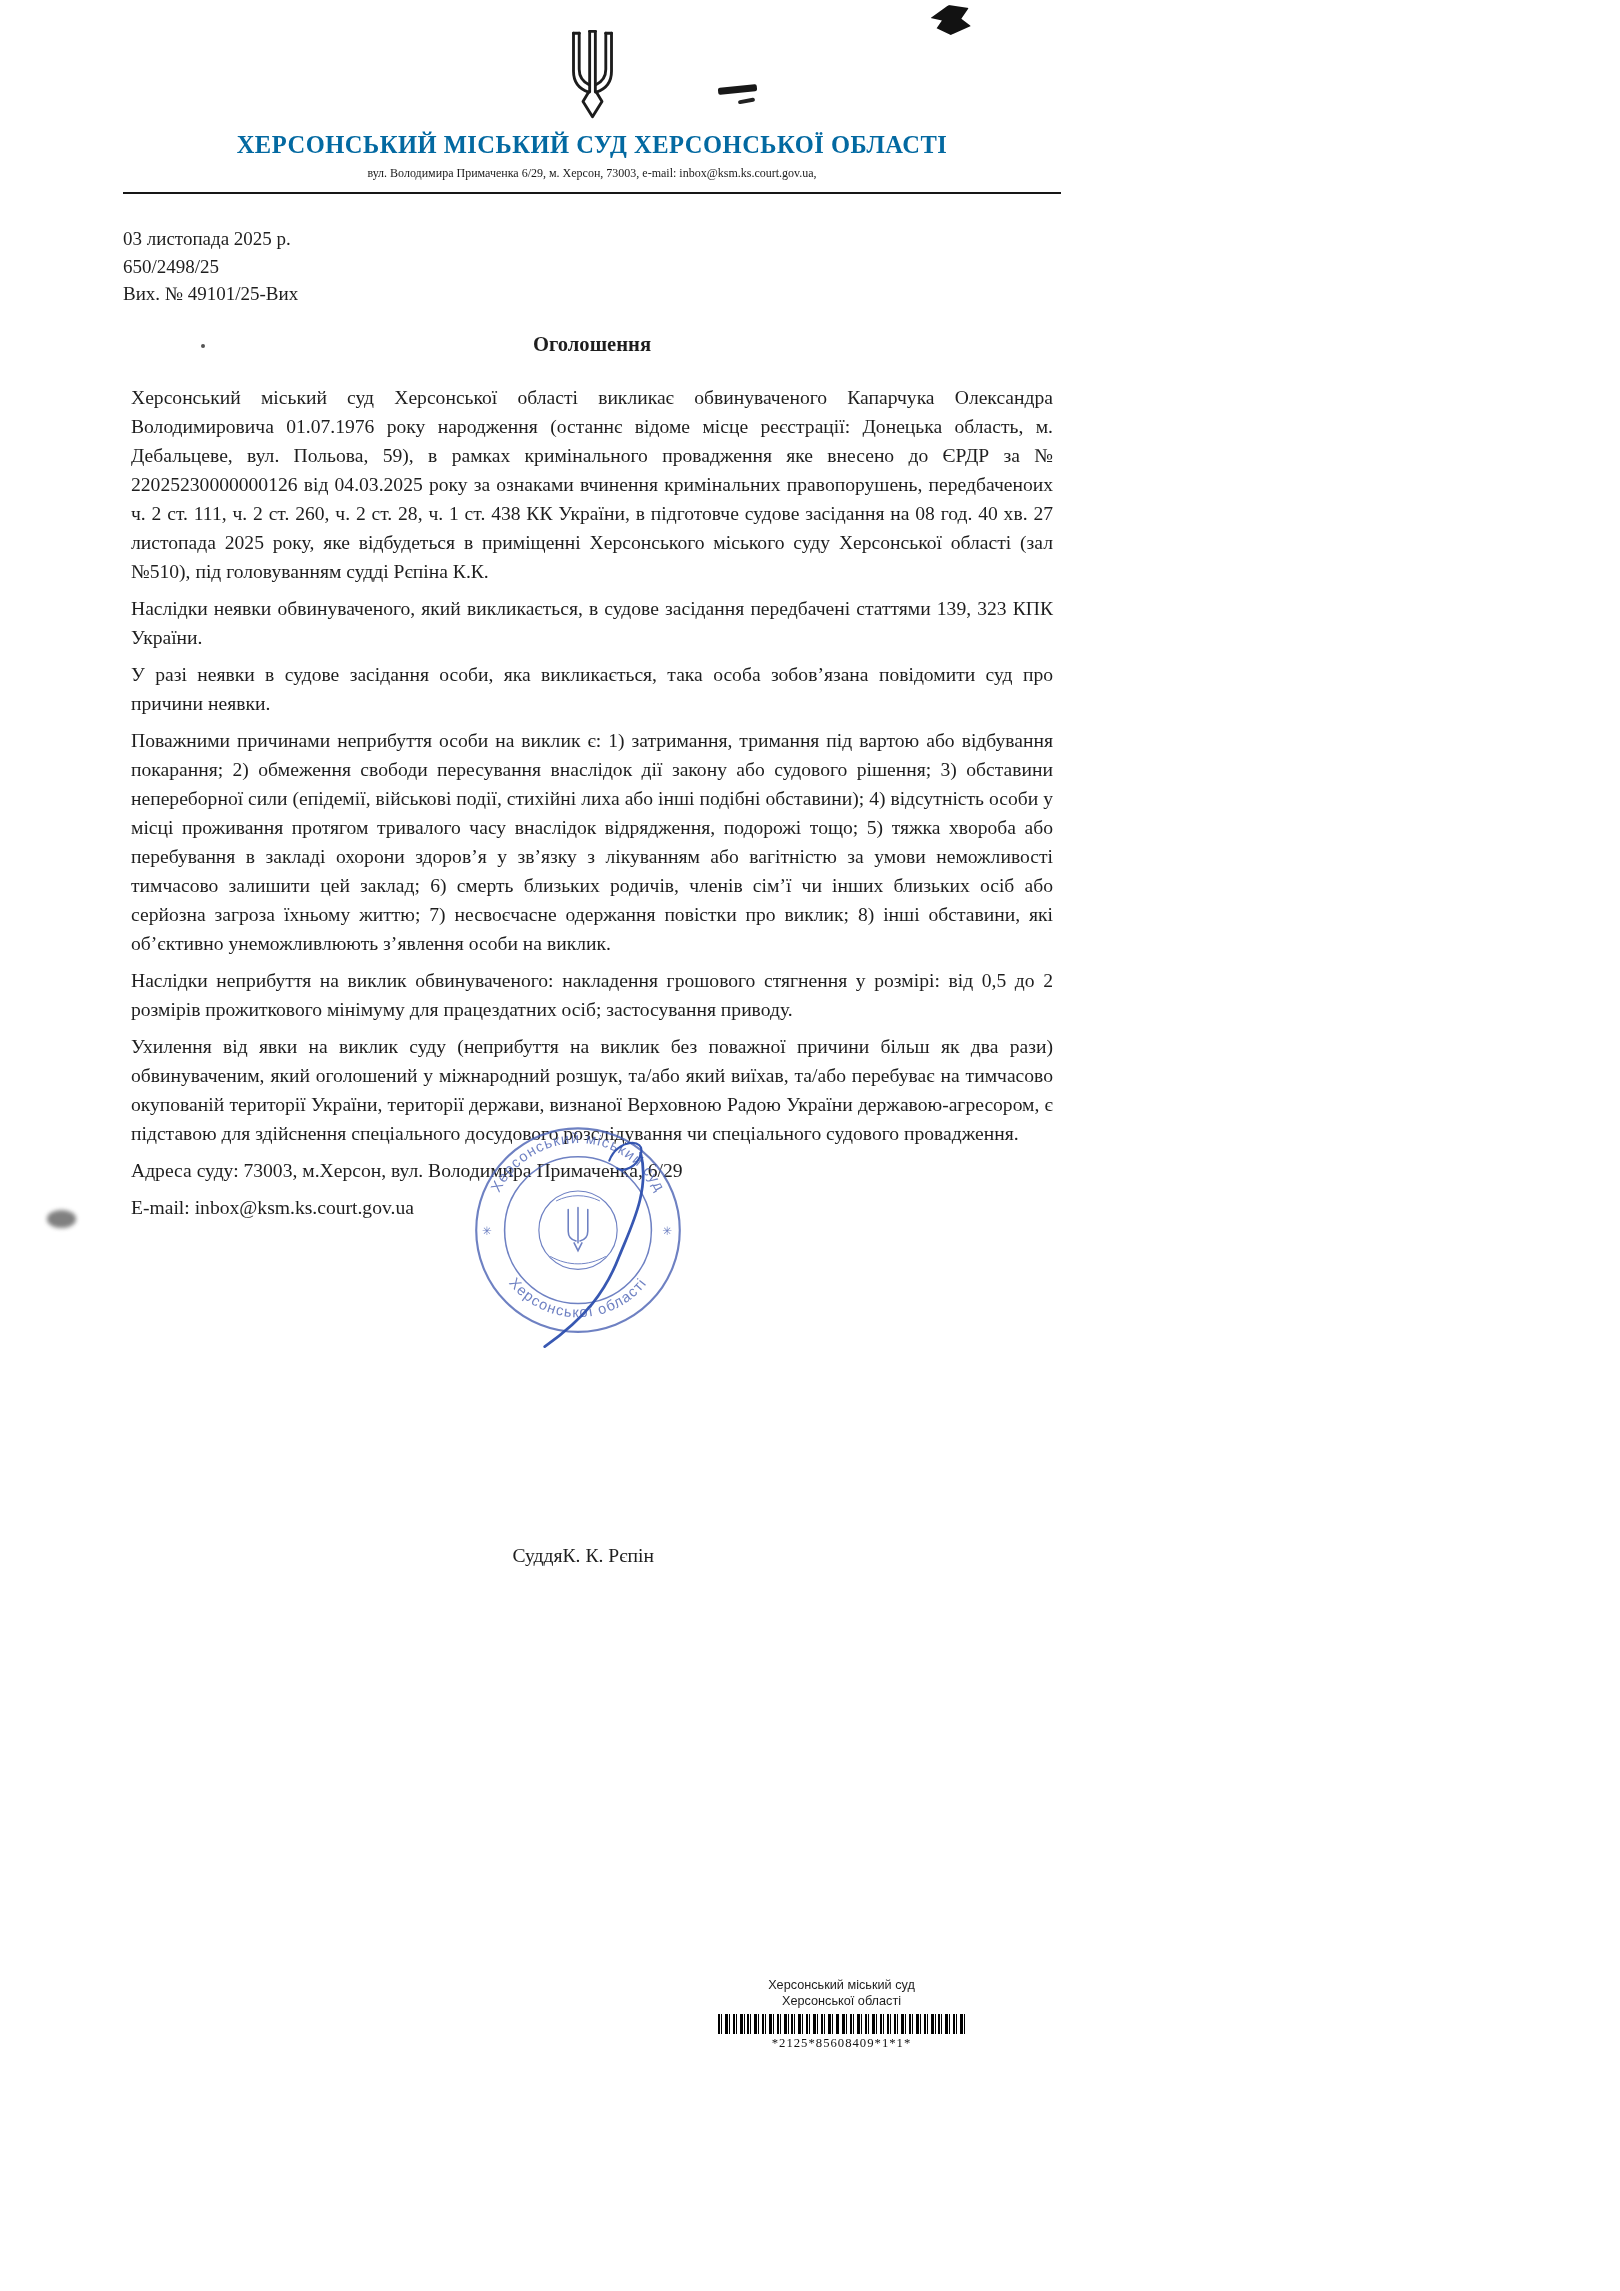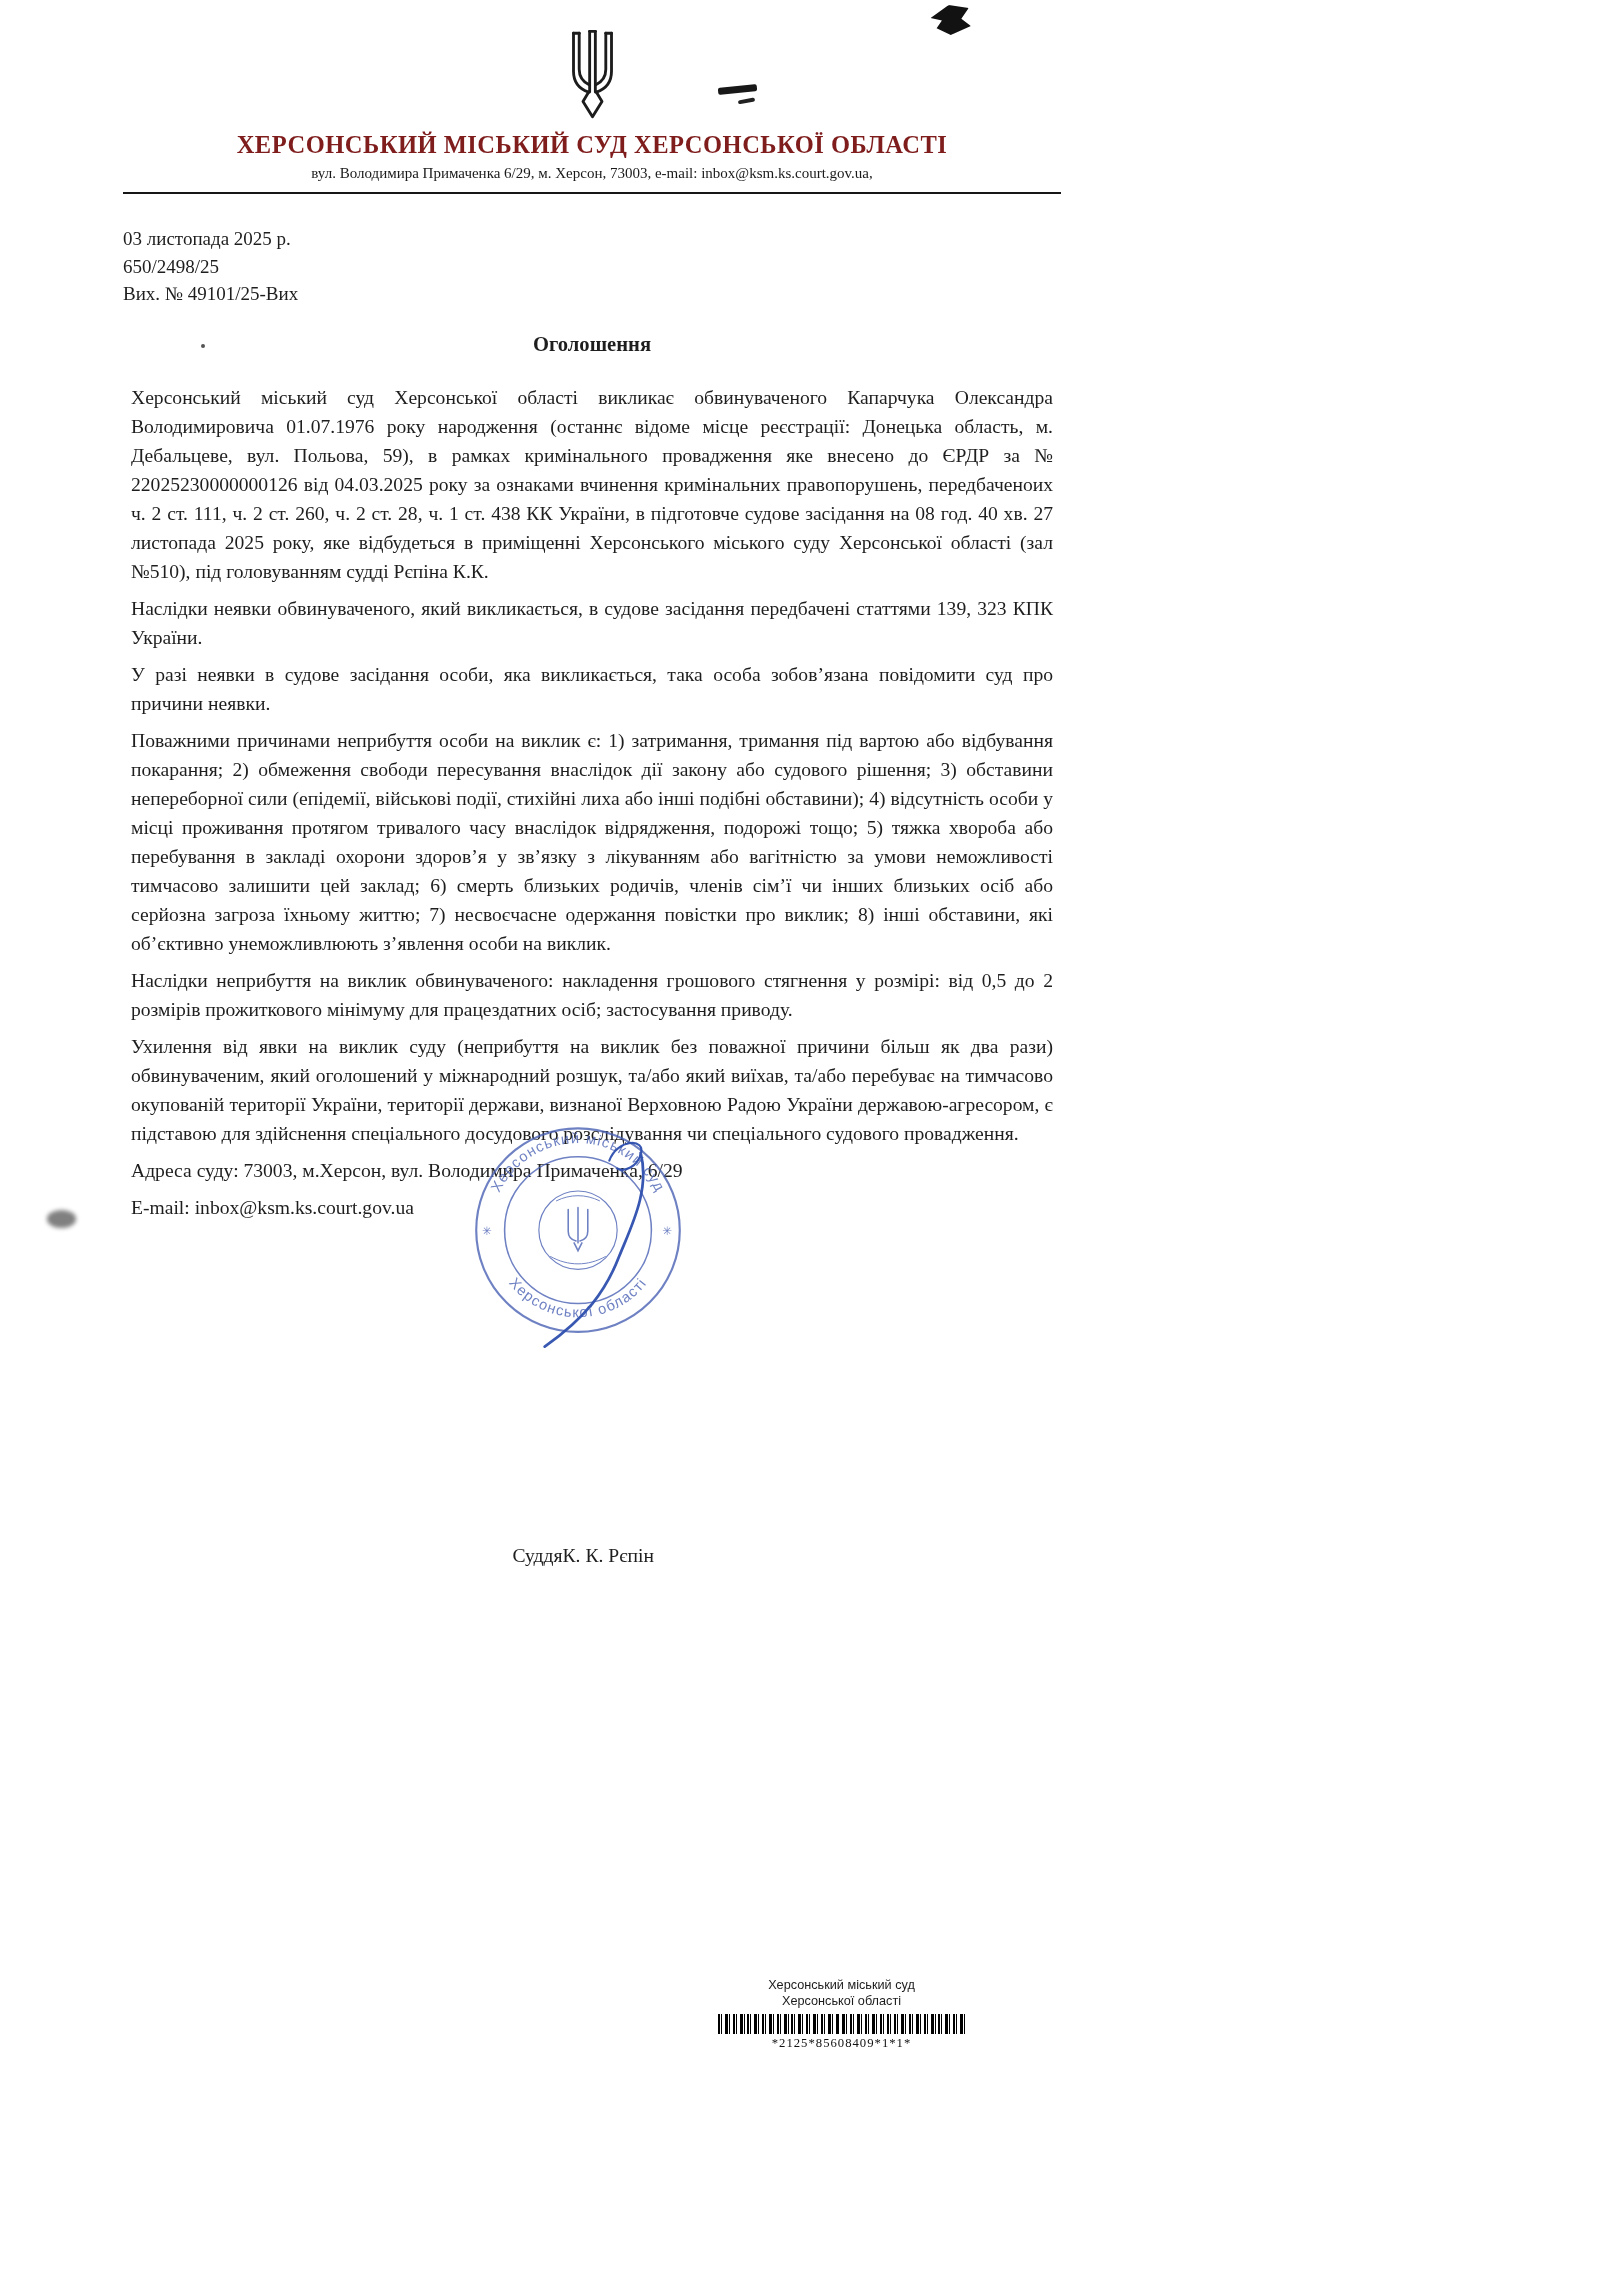--- a/index.html
+++ b/index.html
@@ -23,26 +23,26 @@
     width: 57px;
     height: 96px;
     text-align: center;
   }
   .court-name {
     margin-top: 7.8px;
     text-align: center;
     font-weight: bold;
     font-size: 24.5px;
     letter-spacing: 0.5px;
-    color: #7f1d1d;
+    color: #0369a1;
   }
   .addr {
     margin-top: 3.9px;
     text-align: center;
-    font-size: 15px;
+    font-size: 12px;
     line-height: 21.6px;
     color: #1a1a1a;
   }
   .rule {
     margin-top: 6.9px;
     height: 2.9px;
     background: #161616;
   }
   .meta {
     margin-top: 31px;

